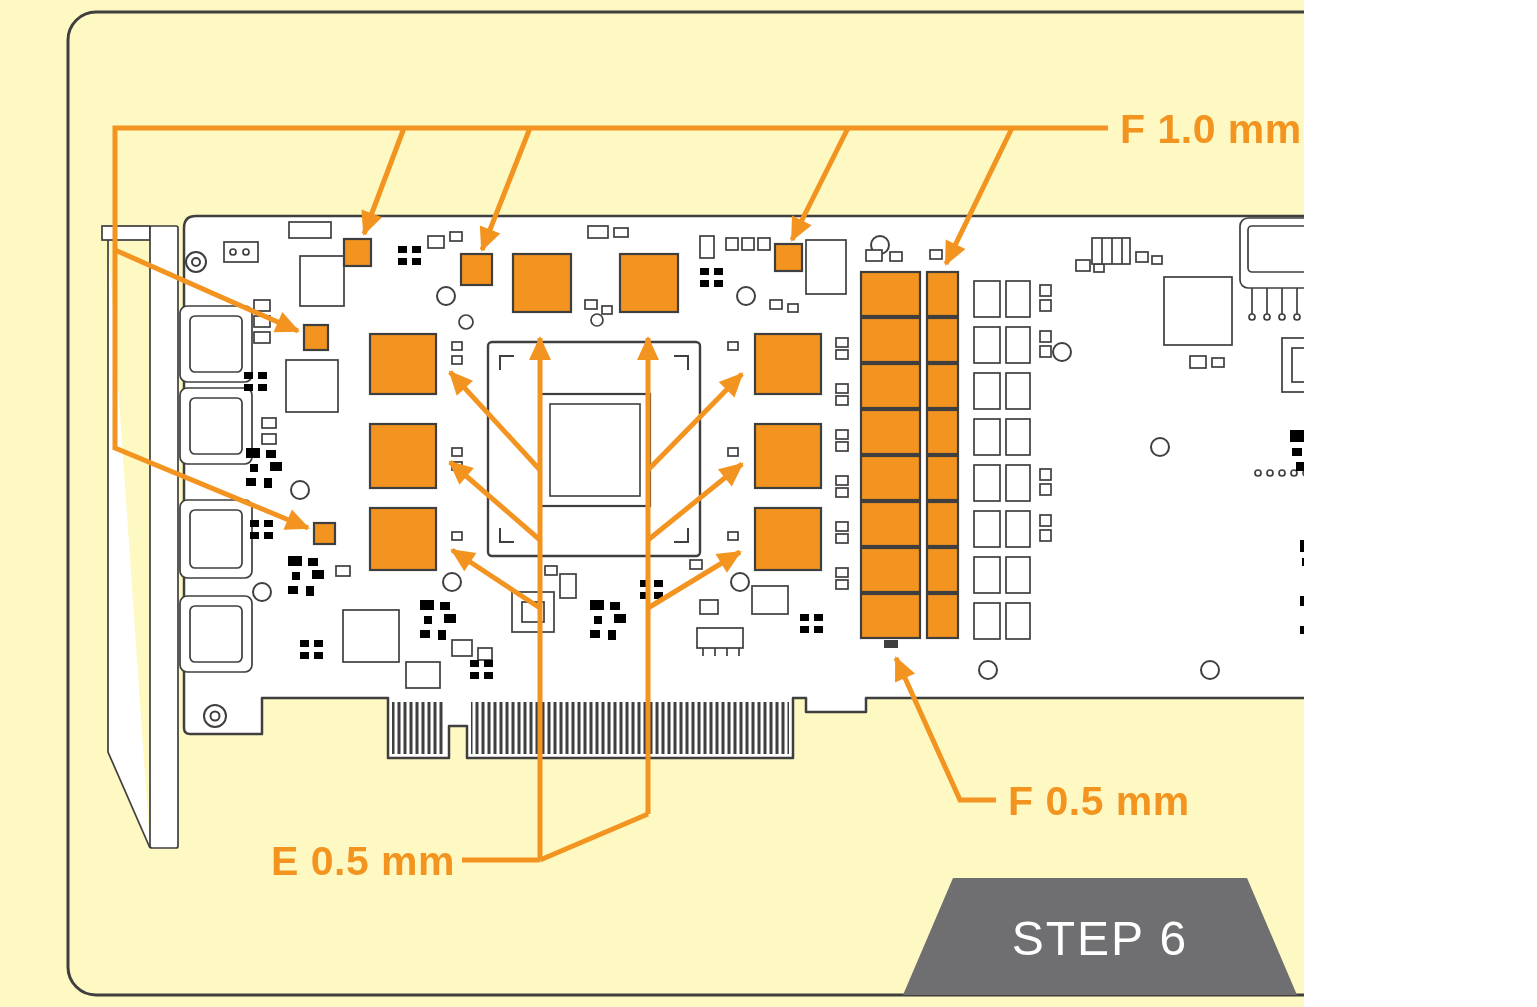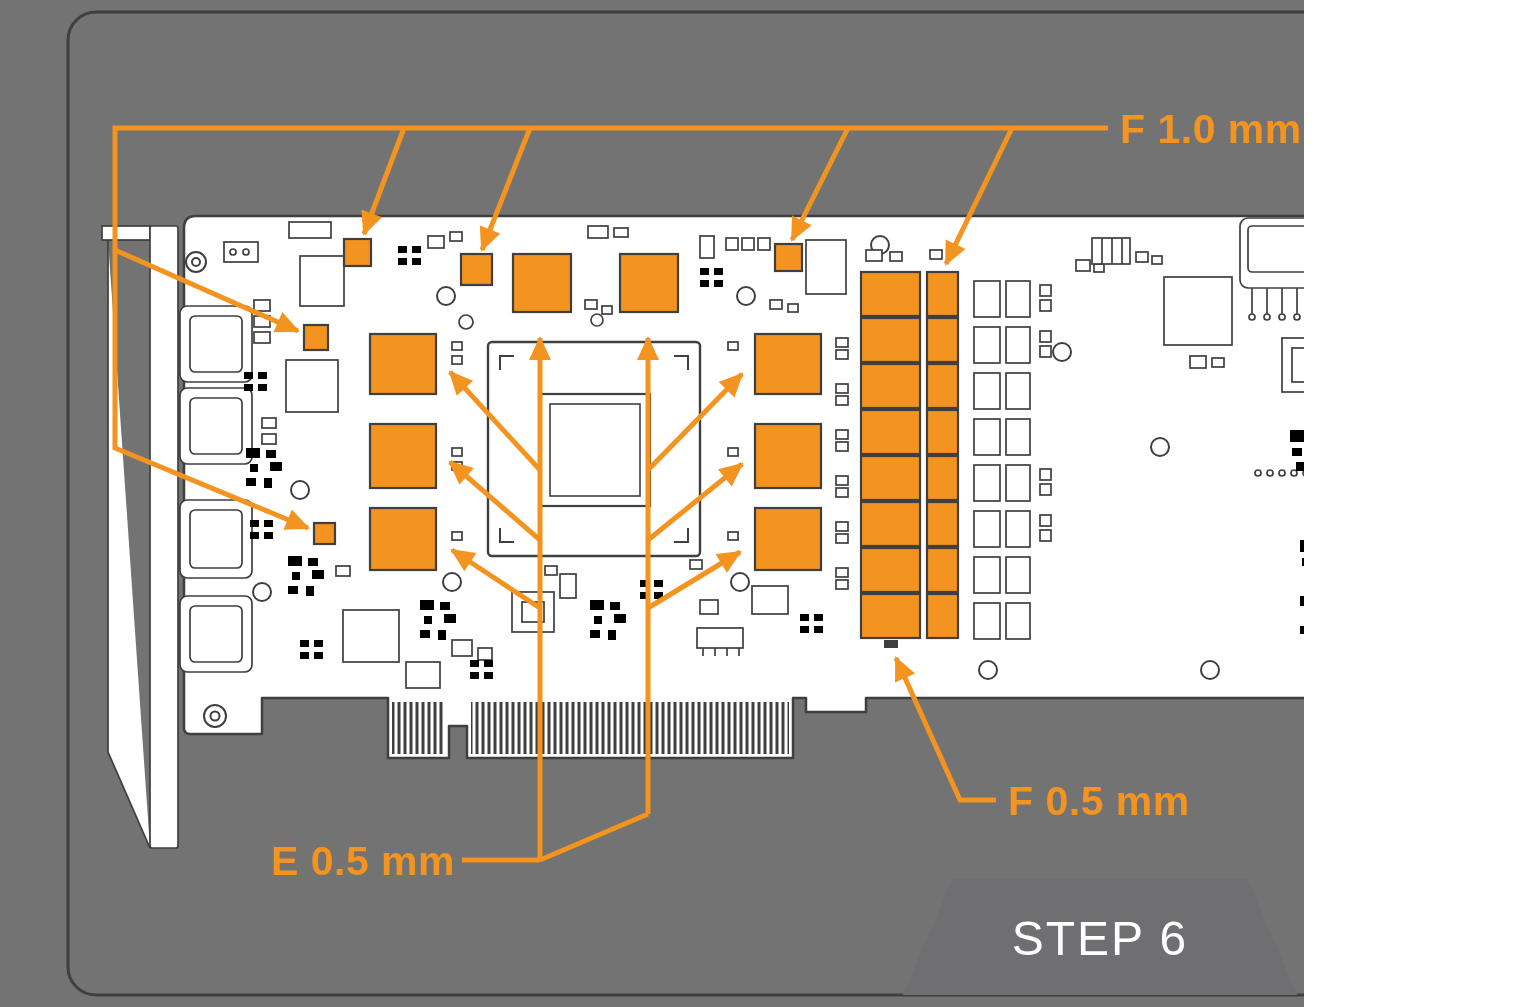--- a/index.html
+++ b/index.html
@@ -1,16 +1,16 @@
 <!DOCTYPE html>
 <html><head>
 <meta charset="utf-8">
 <style>
   html,body{margin:0;padding:0;background:#fff;}
-  #stage{position:relative;width:1304px;height:1007px;background:#737373;overflow:hidden;
+  #stage{position:relative;width:1304px;height:1007px;background:#fef9c3;overflow:hidden;
          font-family:"Liberation Sans",sans-serif;text-align:right;}
   svg{position:absolute;left:0;top:0;}
   
   .comp rect,.comp circle,.comp line,.comp path,.comp polyline{fill:#fff;stroke:#3F3F3F;stroke-width:1.7;}
   .ol{fill:#fff;stroke:#3F3F3F;stroke-width:2.5;stroke-linejoin:round;}
   .thin{fill:none;stroke:#3F3F3F;stroke-width:2;}
   .pad{fill:#F2941F;stroke:#3F3F3F;stroke-width:2.2;}
   .lead{fill:none;stroke:#F2941F;stroke-width:5;stroke-linejoin:miter;stroke-linecap:butt;}
   .callout{fill:#F2941F;font-size:41px;font-weight:700;letter-spacing:.5px;}
   .bannertext{fill:#fff;font-size:48px;font-weight:400;letter-spacing:2px;}

